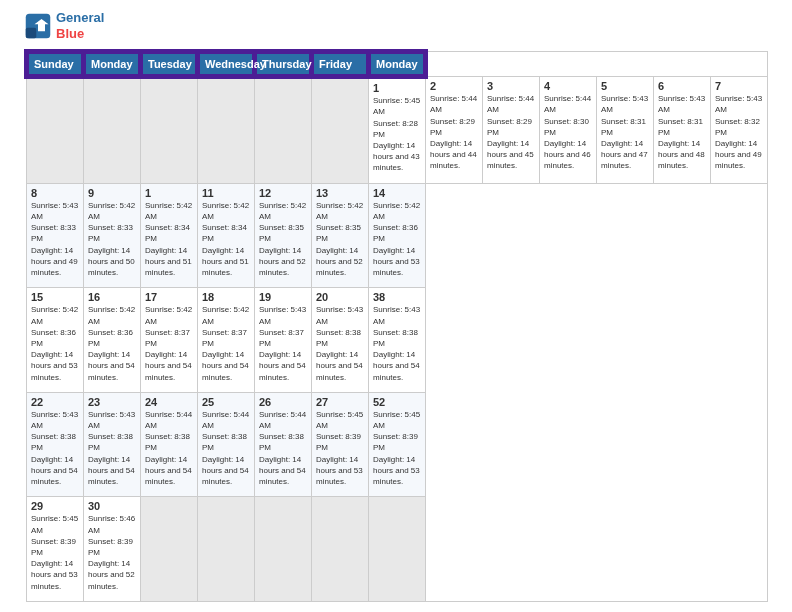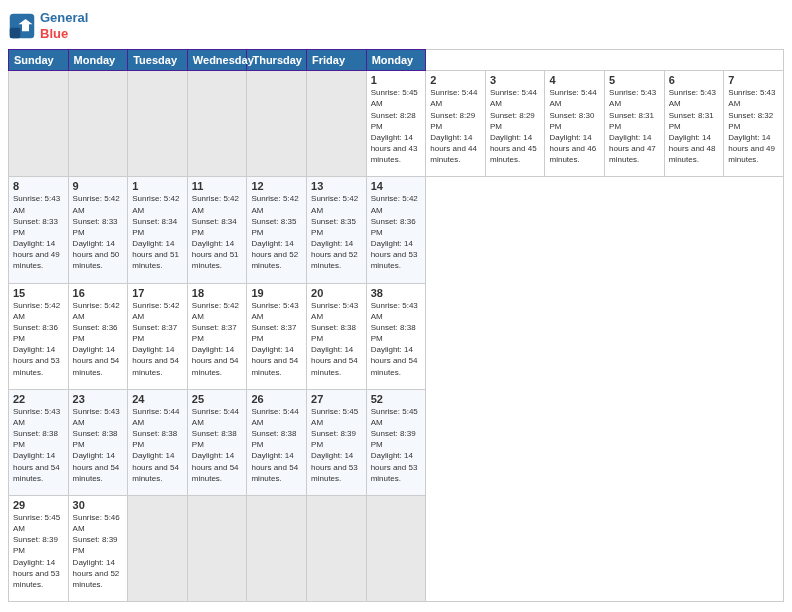--- a/index.html
+++ b/index.html
@@ -6,21 +6,21 @@
     body {
       width: 792px;
       height: 612px;
       font-family: Arial, sans-serif;
       background: #fff;
       overflow: hidden;
     }
     .page {
       width: 792px;
       height: 612px;
-      padding: 10px 8px;
+      padding: 10px 24px;
       display: flex;
       flex-direction: column;
       justify-content: center;
     }
     .header {
       display: flex;
       justify-content: space-between;
       align-items: flex-start;
       margin-bottom: 8px;
     }
@@ -61,21 +61,21 @@
       width: 100%;
       table-layout: fixed;
     }
     .calendar thead th {
       background: #2a6ea6;
       color: #fff;
       font-size: 11px;
       font-weight: bold;
       text-align: left;
       padding: 4px 5px;
-      border: 1px solid #4c1d95;
+      border: 5px solid #4c1d95;
     }
     .calendar tbody td {
       vertical-align: top;
       border: 1px solid #ccc;
       padding: 3px 4px;
       font-size: 8.5px;
       color: #333;
       background: #fff;
       height: 88px;
     }

